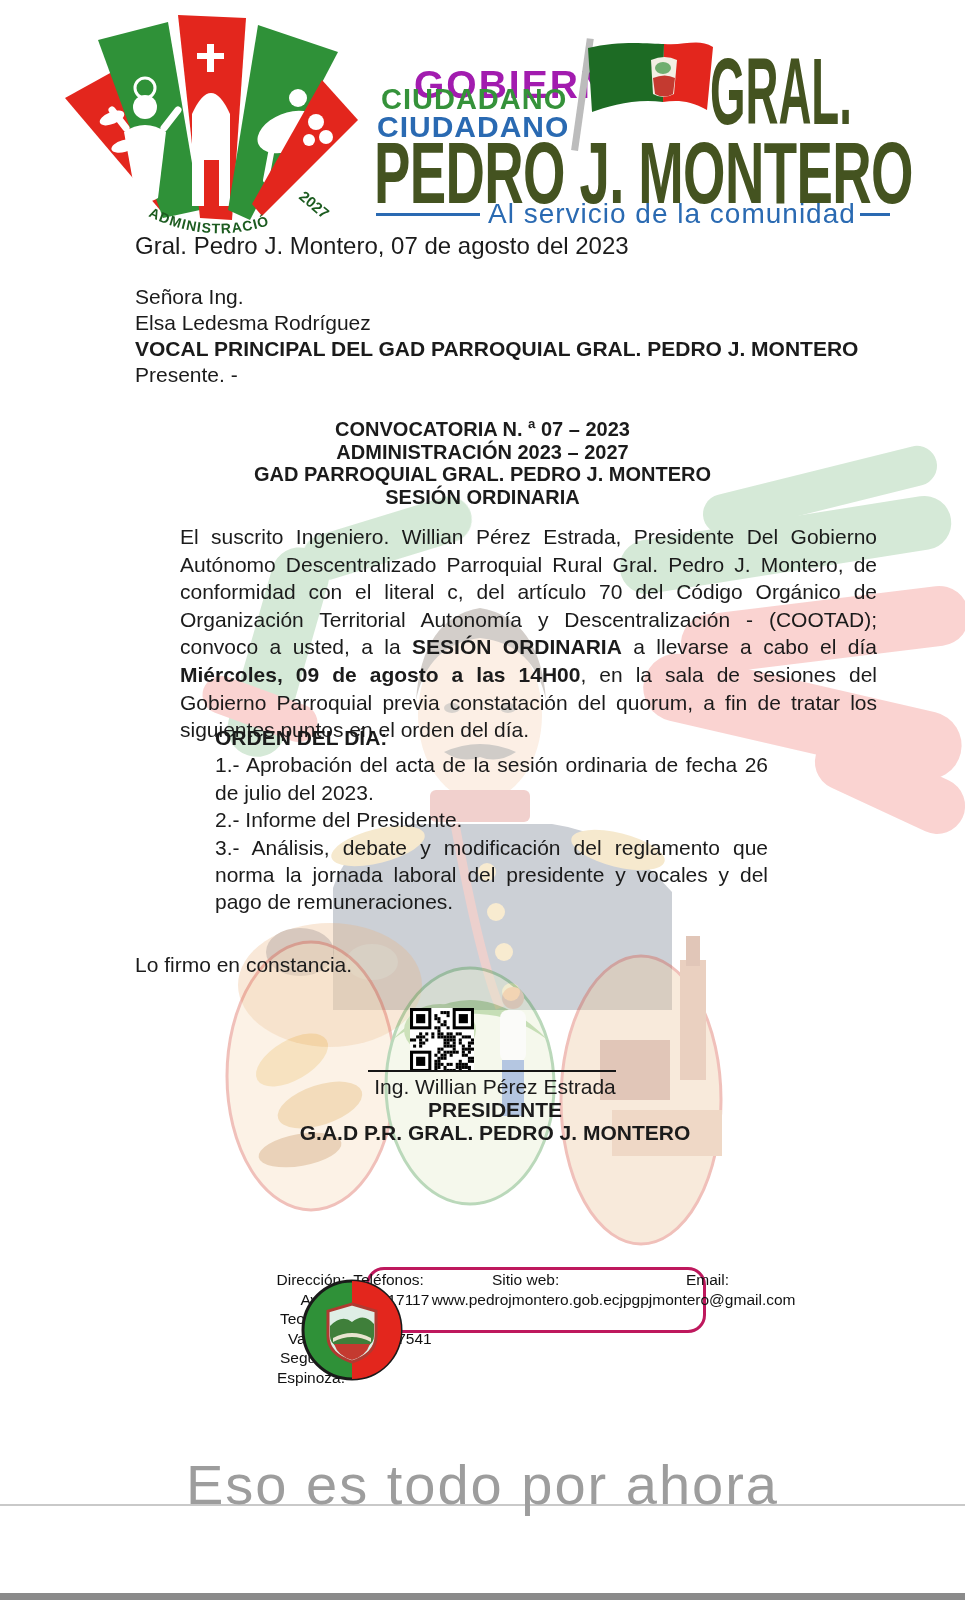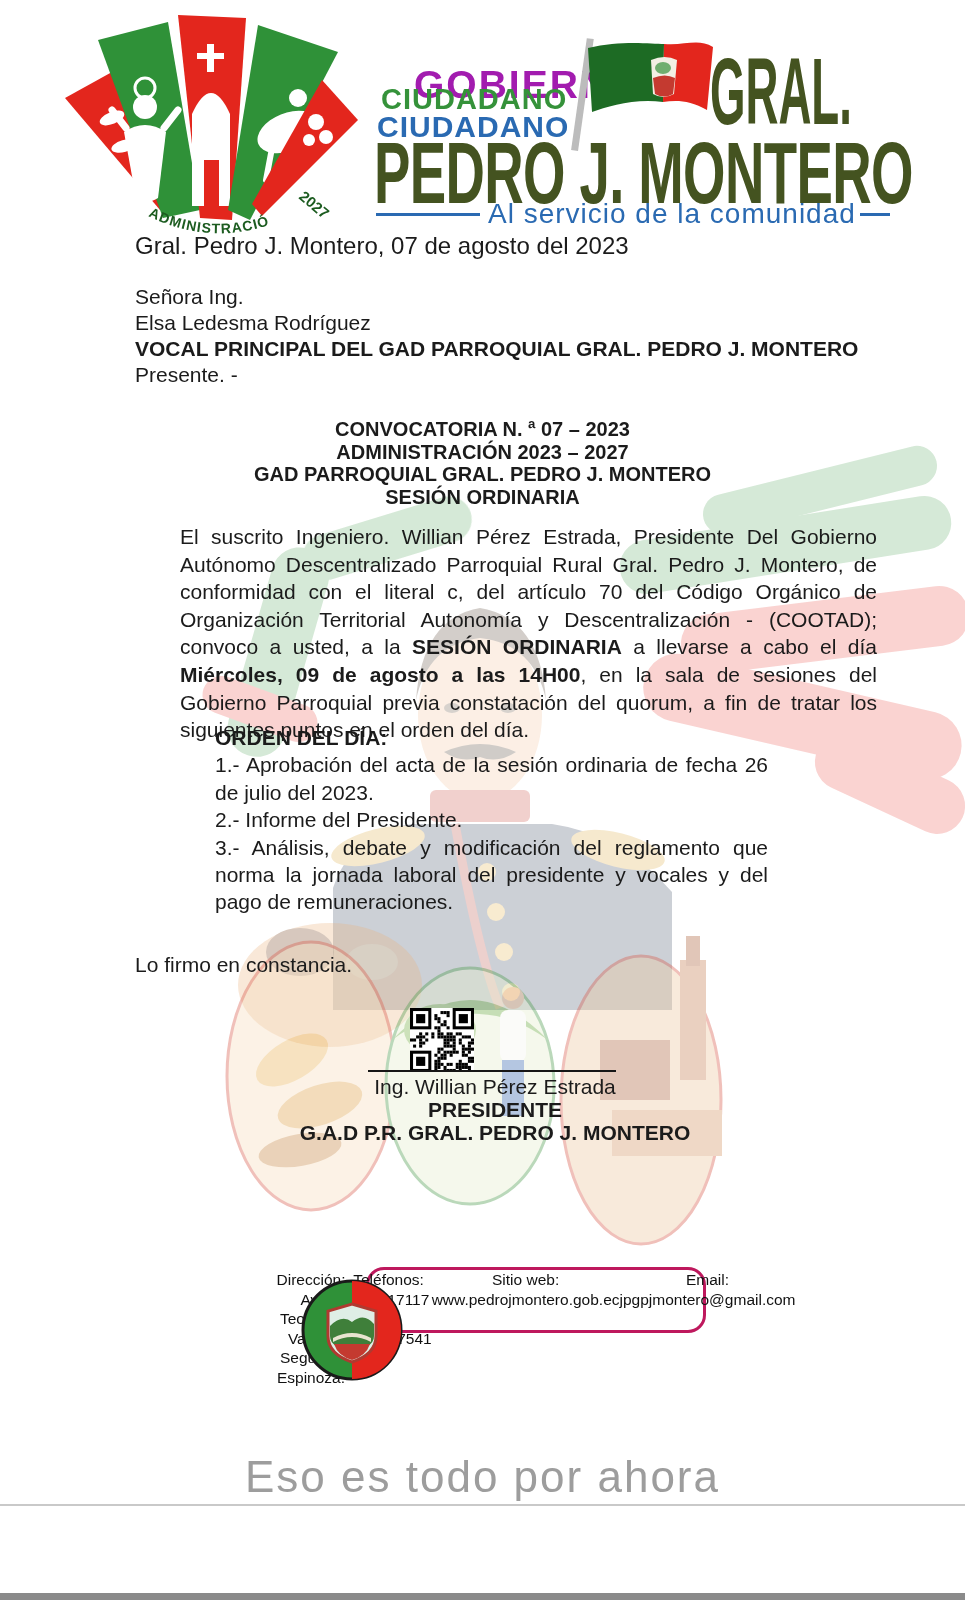--- a/index.html
+++ b/index.html
@@ -39,21 +39,21 @@
   .sig-bold{font-weight:700;}
 
   
   .footer-box{left:366px;top:1267px;width:340px;height:66px;border:3px solid #be185d;border-radius:18px;
               box-sizing:border-box;display:flex;flex-direction:row;justify-content:center;
               text-align:center;font-size:15.5px;line-height:19.5px;color:#111;background:#fff;}
   .footer-logo{left:300px;top:1278px;}
 
   
   .thin-line{left:0;top:1504px;width:965px;height:2px;background:#c9c9c9;}
-  .eso{left:0;top:1452px;width:965px;text-align:center;font-size:44px;color:#9d9d9d;letter-spacing:2px;}
+  .eso{left:0;top:1452px;width:965px;text-align:center;font-size:56px;color:#9d9d9d;letter-spacing:2px;}
   .bottom-bar{left:0;top:1593px;width:965px;height:7px;background:#8a8a8a;}
   .watermark{left:0;top:0;}
 </style>
 </head>
 <body>
 
 <div class="page">
 
   <svg class="abs watermark" width="965" height="1600" viewBox="0 0 965 1600">
 

